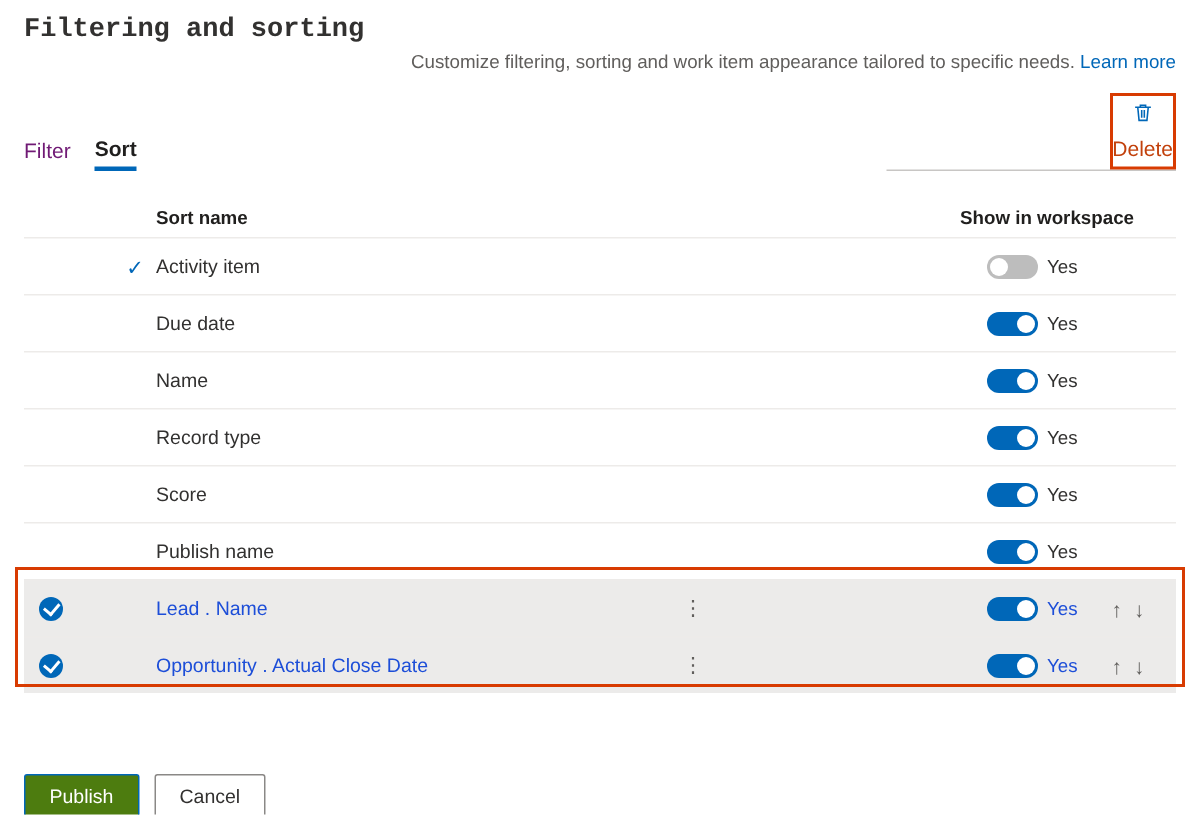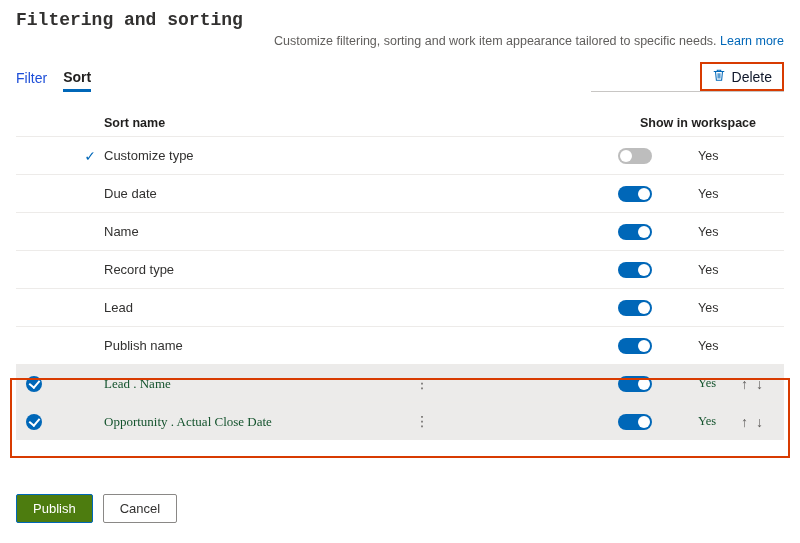--- a/index.html
+++ b/index.html
@@ -36,46 +36,47 @@
   }
   .tabs {
     display: flex;
     gap: 16px;
     align-items: flex-end;
   }
   .tab {
     font-size: 14px;
     padding: 6px 0 4px 0;
     cursor: pointer;
-    color: #1d4ed8;
+    color: #701a75;
     border-bottom: 2px solid transparent;
   }
   .tab.active {
     font-weight: 600;
     border-bottom: 3px solid #0067b8;
     color: #201f1e;
   }
   .right-actions {
     display: flex;
     align-items: center;
     border-bottom: 1px solid #c8c6c4;
     gap: 8px;
     flex: 1;
     margin-left: 500px;
     justify-content: flex-end;
   }
   .delete-wrap {
     display: inline-flex;
     align-items: center;
     gap: 6px;
-    padding: 4px 10px;
+    padding: 4px 0;
     border: 2px solid #d83b01;
     font-size: 14px;
-    color: #0f172a;
+    color: #c2410c;
     cursor: pointer;
+    flex-direction: column;
   }
   .delete-icon { color: #0067b8; }
   .search-wrap {
     display: inline-flex;
     align-items: center;
     gap: 6px;
     padding: 4px 6px;
     color: #605e5c;
     font-size: 14px;
   }
@@ -91,36 +92,36 @@
     font-size: 12.5px;
     font-weight: 600;
     padding: 6px 4px;
     color: #201f1e;
   }
   .col-check { width: 56px; }
   .col-icon  { width: 28px; display:flex; align-items:center; justify-content:center; }
   .col-name  { flex: 1; padding-left: 0; }
   .col-kebab { width: 40px; text-align:center; color:#605e5c; }
   .col-toggle { width: 50px; display:flex; align-items:center; justify-content:flex-end;}
-  .col-yes   { width: 32px; font-size: 12.5px; color: #323130; padding-left:6px;margin-left:40px;}
+  .col-yes   { width: 32px; font-size: 12.5px; color: #323130; padding-left:6px;}
   .col-arrows { width: 56px; display:flex; gap:8px; align-items:center; justify-content:center; color:#605e5c;}
 
   .row {
     display: flex;
     align-items: center;
     border-top: 1px solid #edebe9;
     font-size: 13px;
     height: 38px;
     padding: 0 4px;
     color: #323130;
   }
   .row.first { border-top: 1px solid #edebe9; }
   .row.sel { background: #ecebea; }
   .row.sel .col-name,
-  .row.sel .col-yes { color:#14532d;font-family:Liberation Serif, serif;}
+  .row.sel .col-yes { color:#1d4ed8;}
 
   .checkcircle {
     width: 16px; height: 16px; border-radius: 50%;
     background: #0067b8;
     display: inline-flex; align-items:center; justify-content:center;
   }
   .checkcircle::after {
     content: "";
     width: 5px; height: 8px;
     border: solid #fff;
@@ -216,21 +217,21 @@
       <div class="col-kebab"></div>
       <div style="width:160px"></div>
       <div style="width:140px; text-align:left;">Show in workspace</div>
     </div>
 
     <div class="row first">
       <div class="col-check"></div>
       <div class="col-icon">
           <span class="checkmark-plain">✓</span>
         </div>
-      <div class="col-name">Customize type</div>
+      <div class="col-name">Activity item</div>
       <div class="col-kebab"></div>
       <div style="width:160px"></div>
       <div class="col-toggle">
           <span class="toggle off">
             <span class="knob"></span>
           </span>
         </div>
       <div class="col-yes">Yes</div>
       <div class="col-arrows"></div>
     </div>
@@ -276,21 +277,21 @@
             <span class="knob"></span>
           </span>
         </div>
       <div class="col-yes">Yes</div>
       <div class="col-arrows"></div>
     </div>
 
     <div class="row">
       <div class="col-check"></div>
       <div class="col-icon"></div>
-      <div class="col-name">Lead</div>
+      <div class="col-name">Score</div>
       <div class="col-kebab"></div>
       <div style="width:160px"></div>
       <div class="col-toggle">
           <span class="toggle on">
             <span class="knob"></span>
           </span>
         </div>
       <div class="col-yes">Yes</div>
       <div class="col-arrows"></div>
     </div>

